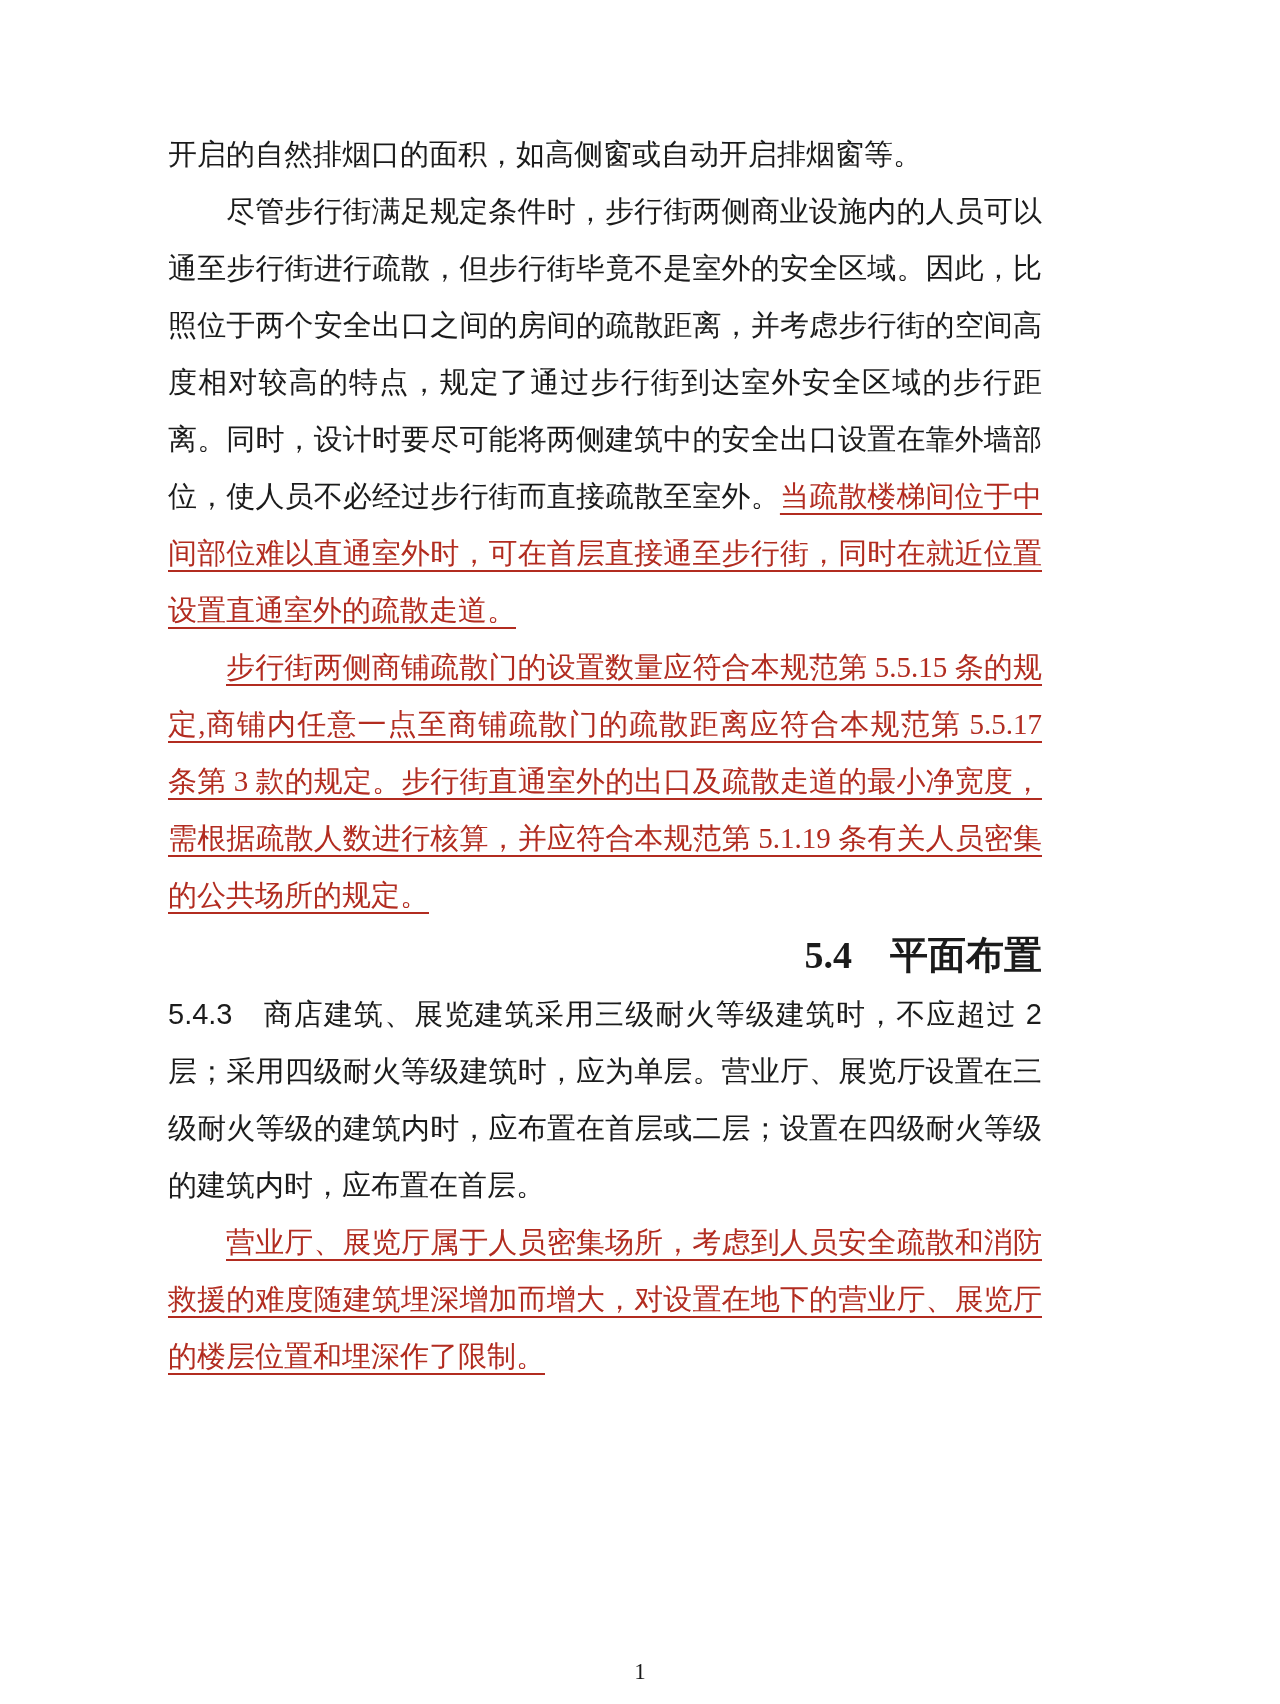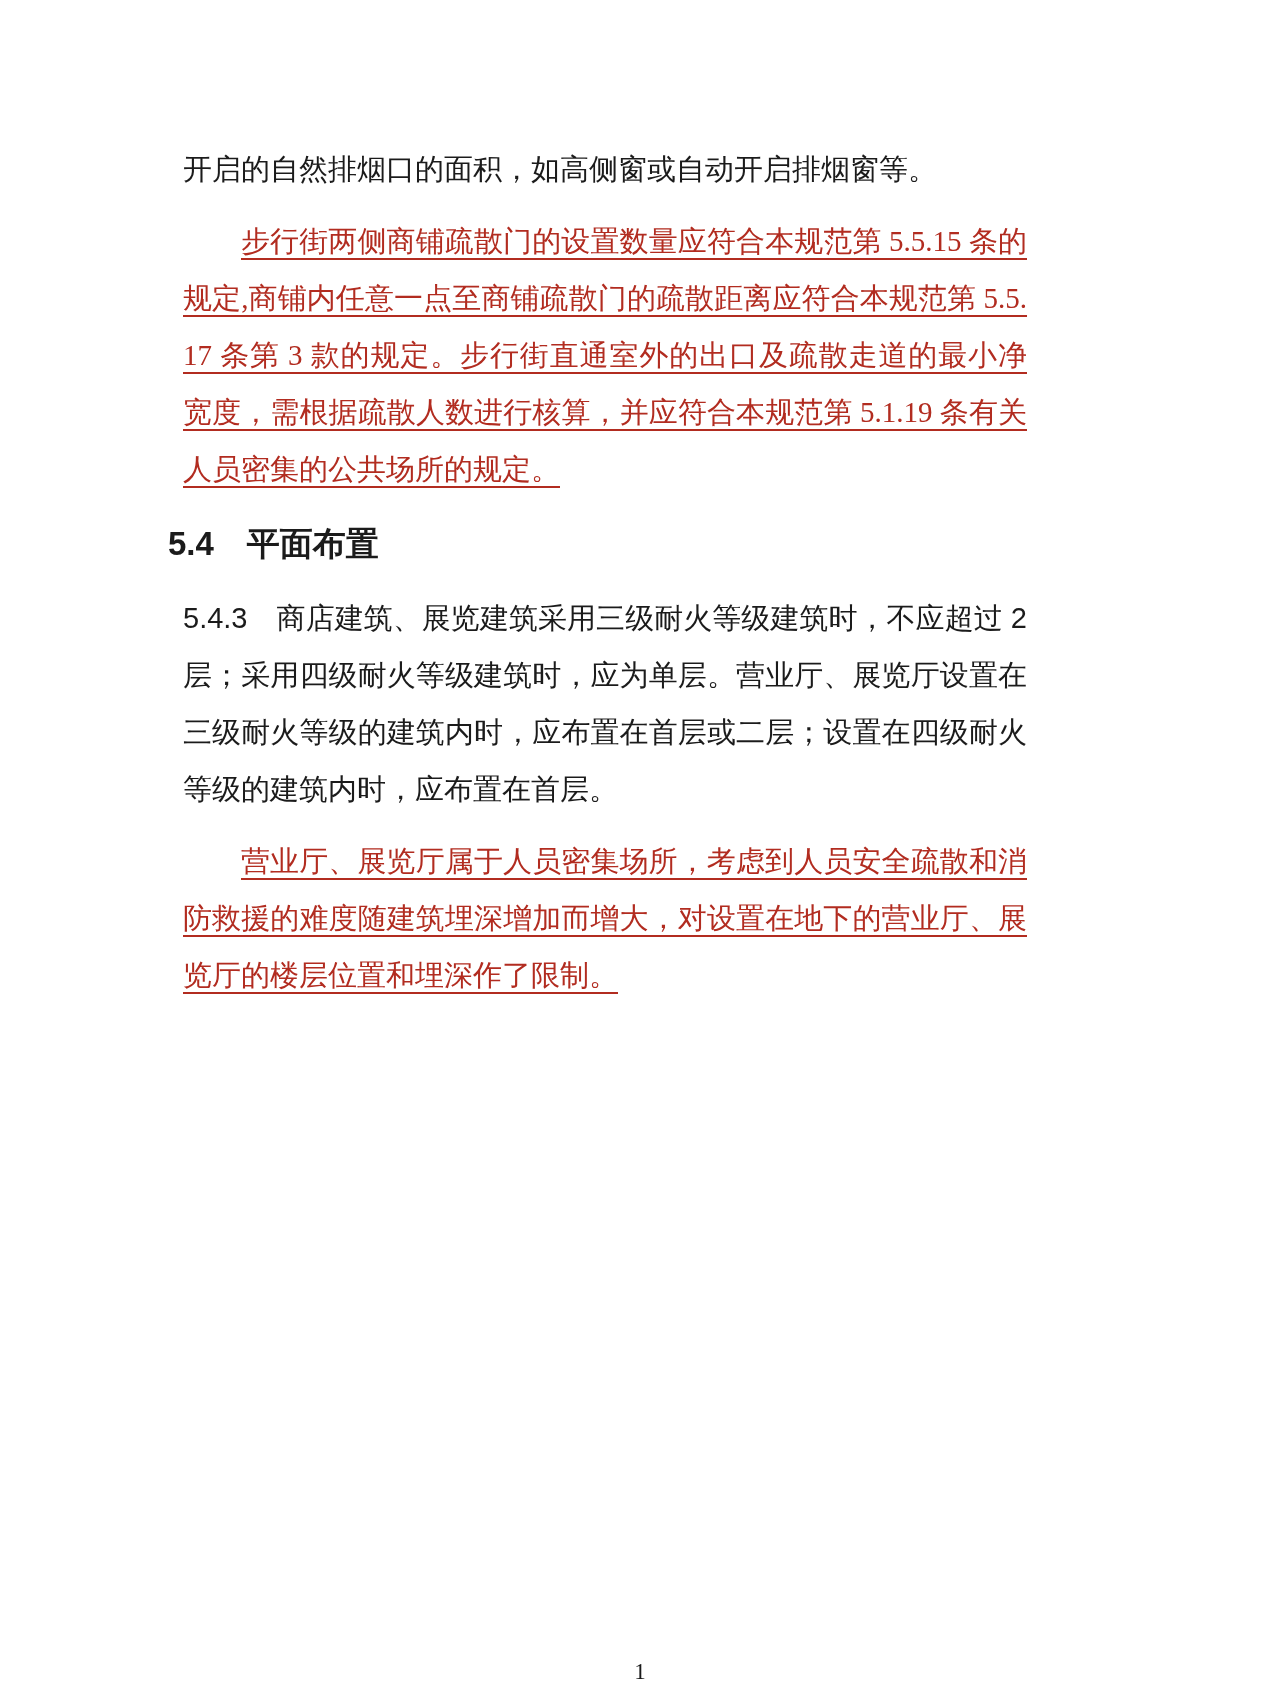--- a/index.html
+++ b/index.html
@@ -13,45 +13,45 @@
     width:1280px;
     height:1704px;
     background:var(--page-bg);
     box-sizing:border-box;
     padding:126px 238px 0 168px;
     font-family:"Liberation Serif","DejaVu Serif",serif;
     color:var(--ink);
     overflow:hidden;
   }
   .para{
-    margin:15px;
+    margin:0;
     font-size:29px;
     line-height:57px;
     text-align:justify;
     text-justify:inter-ideograph;
     word-break:break-all;
   }
   .indent{text-indent:2em;}
   .bold{
     font-family:"Liberation Sans","DejaVu Sans",sans-serif;
     font-weight:400;
   }
   .red-u{
     color:var(--red);
     text-decoration:underline;
     text-decoration-color:var(--red);
     text-decoration-thickness:2px;
     text-underline-offset:7px;
   }
   .section-heading{
     margin:0;
-    font-size:33px;
+    font-size:38px;
     line-height:62px;
-    text-align:left;
-    font-family:Liberation Sans, sans-serif;
+    text-align:right;
+    font-family:Liberation Serif, serif;
     font-weight:700;
     color:var(--ink);
   }
   .page-number{
     position:absolute;
     bottom:18px;
     left:0;
     width:100%;
     text-align:center;
     font-size:23px;
@@ -60,20 +60,21 @@
     font-family:"Liberation Serif","DejaVu Serif",serif;
   }
 </style>
 </head>
 <body>
 
 <div class="page">
 
   <p class="para"><span>开启的自然排烟口的面积，如高侧窗或自动开启排烟窗等。</span></p>
 
+  <p class="para indent"><span>尽管步行街满足规定条件时，步行街两侧商业设施内的人员可以通至步行街进行疏散，但步行街毕竟不是室外的安全区域。因此，比照位于两个安全出口之间的房间的疏散距离，并考虑步行街的空间高度相对较高的特点，规定了通过步行街到达室外安全区域的步行距离。同时，设计时要尽可能将两侧建筑中的安全出口设置在靠外墙部位，使人员不必经过步行街而直接疏散至室外。</span><span class="red-u">当疏散楼梯间位于中间部位难以直通室外时，可在首层直接通至步行街，同时在就近位置设置直通室外的疏散走道。</span></p>
 
   <p class="para indent"><span class="red-u">步行街两侧商铺疏散门的设置数量应符合本规范第 5.5.15 条的规定,商铺内任意一点至商铺疏散门的疏散距离应符合本规范第 5.5.17 条第 3 款的规定。步行街直通室外的出口及疏散走道的最小净宽度，需根据疏散人数进行核算，并应符合本规范第 5.1.19 条有关人员密集的公共场所的规定。</span></p>
 
   <h2 class="section-heading"><span>5.4　平面布置</span></h2>
 
   <p class="para bold"><span>5.4.3　商店建筑、展览建筑采用三级耐火等级建筑时，不应超过 2 层；采用四级耐火等级建筑时，应为单层。营业厅、展览厅设置在三级耐火等级的建筑内时，应布置在首层或二层；设置在四级耐火等级的建筑内时，应布置在首层。</span></p>
 
 
 
 

